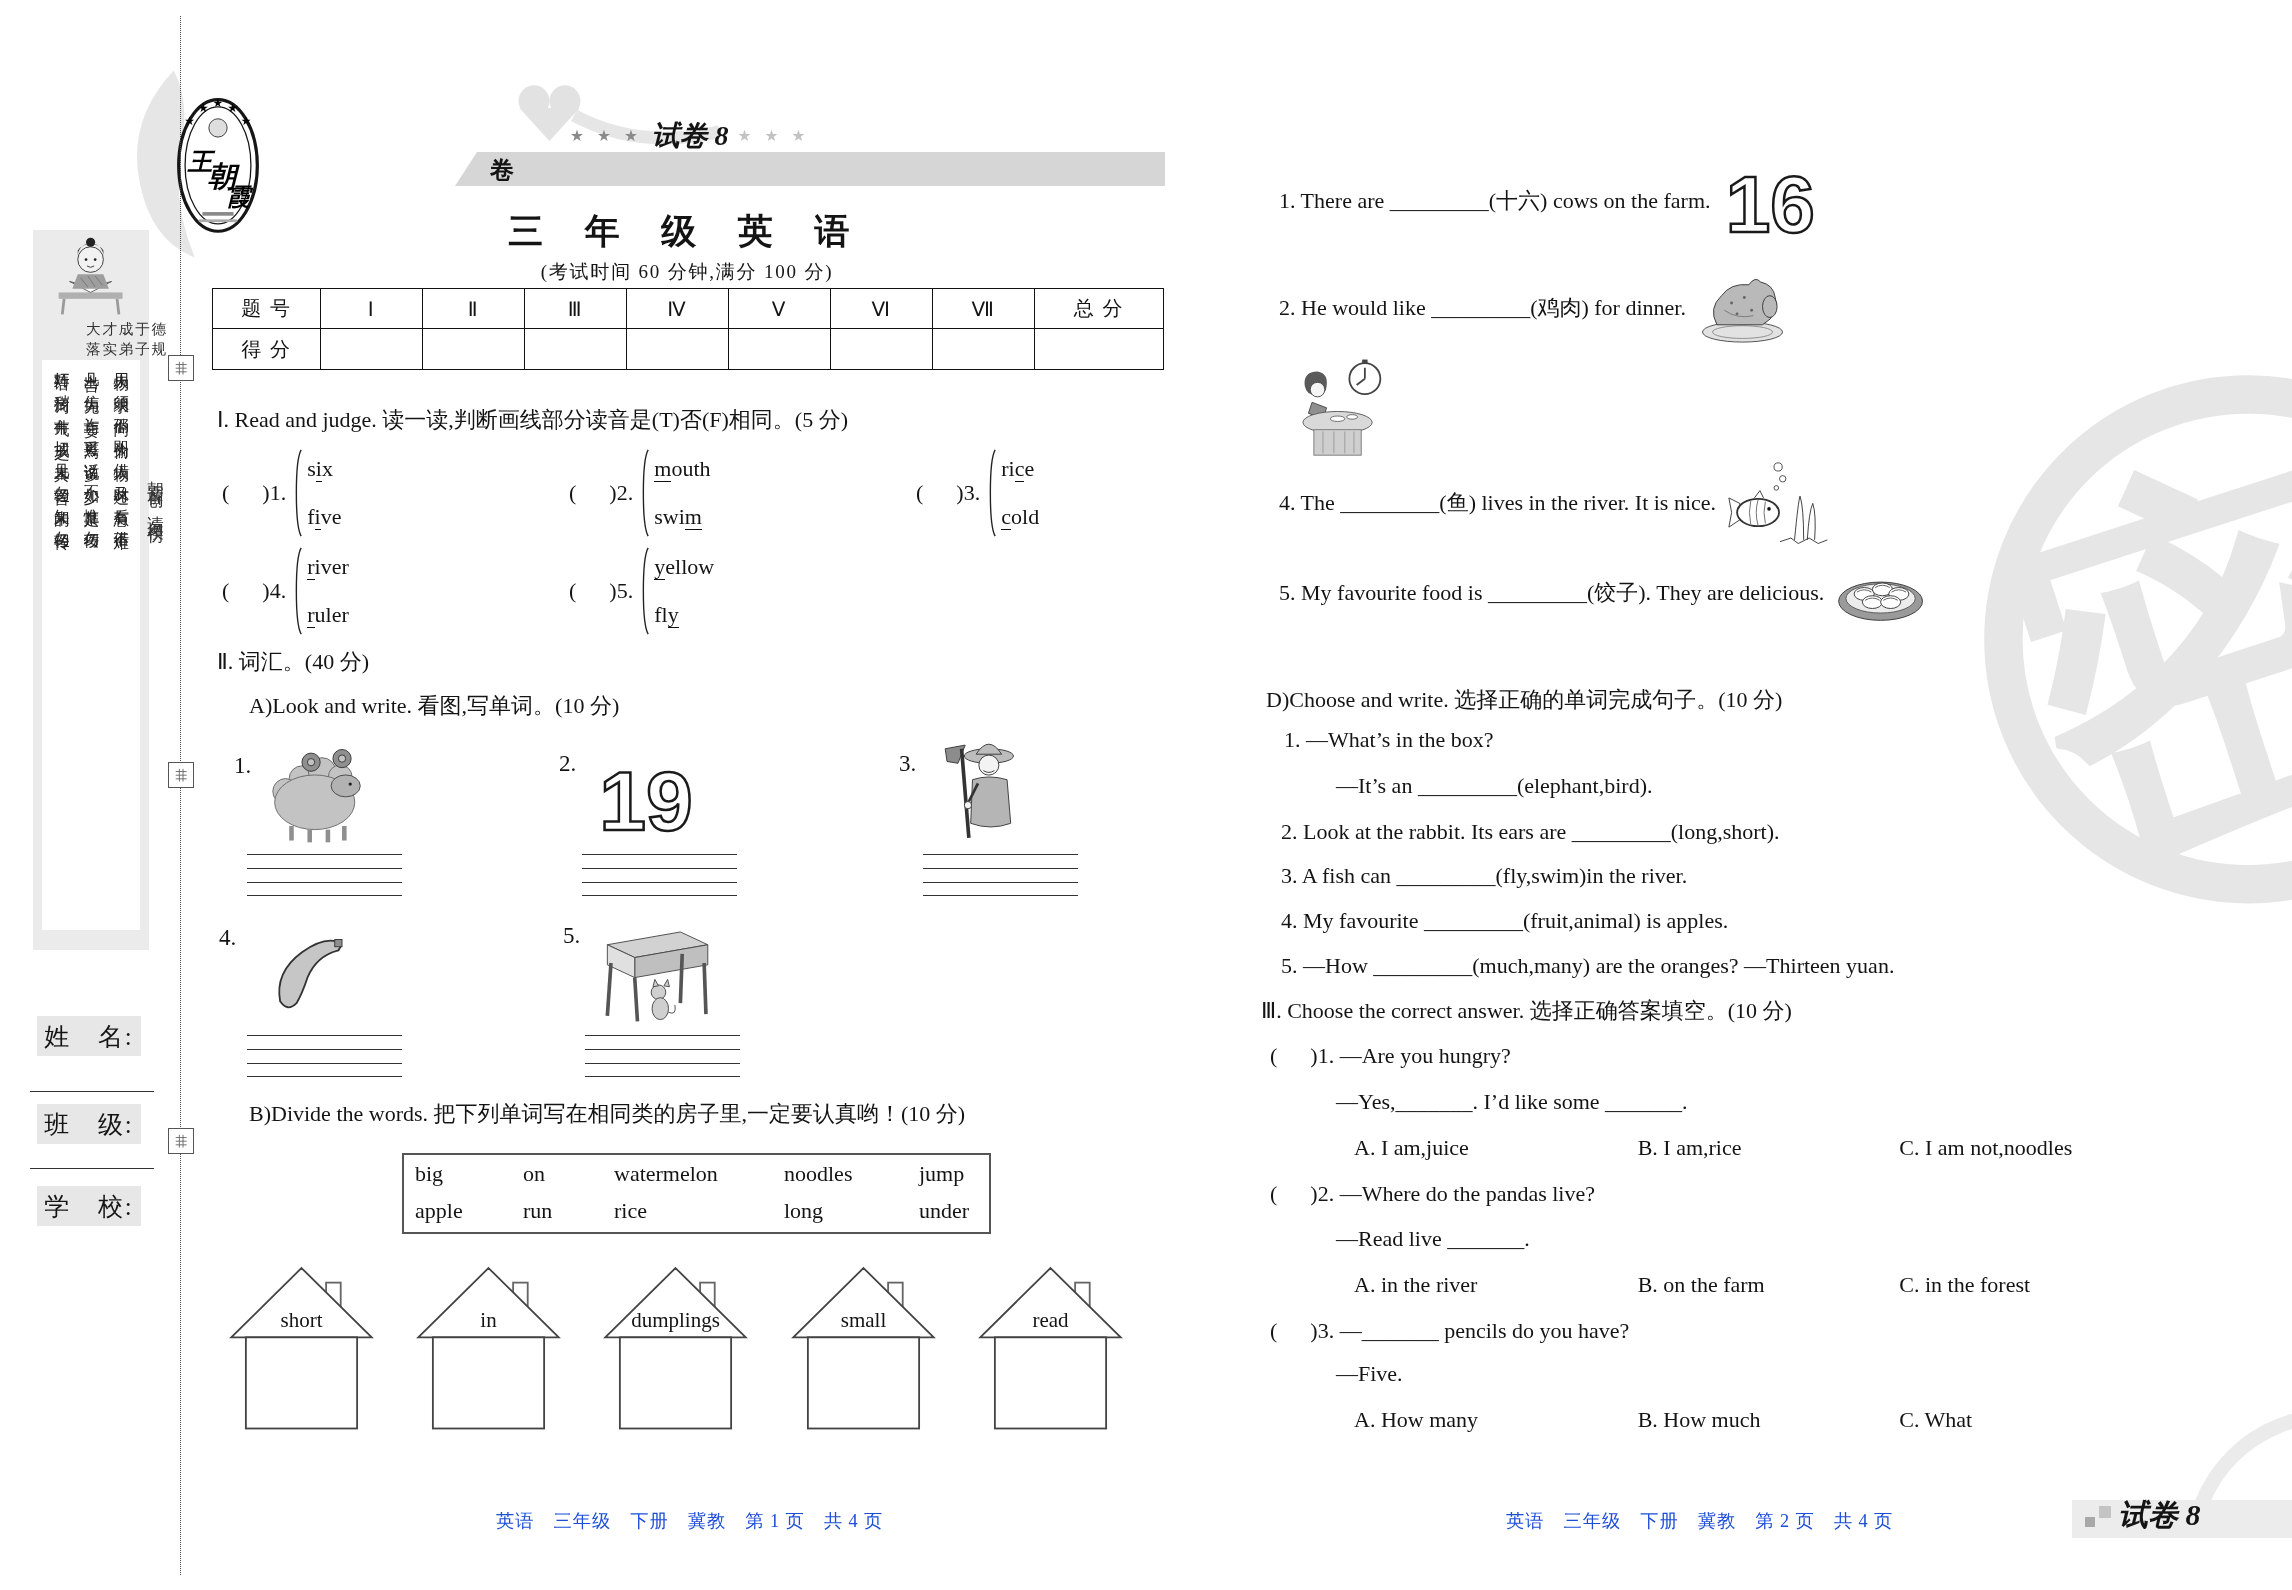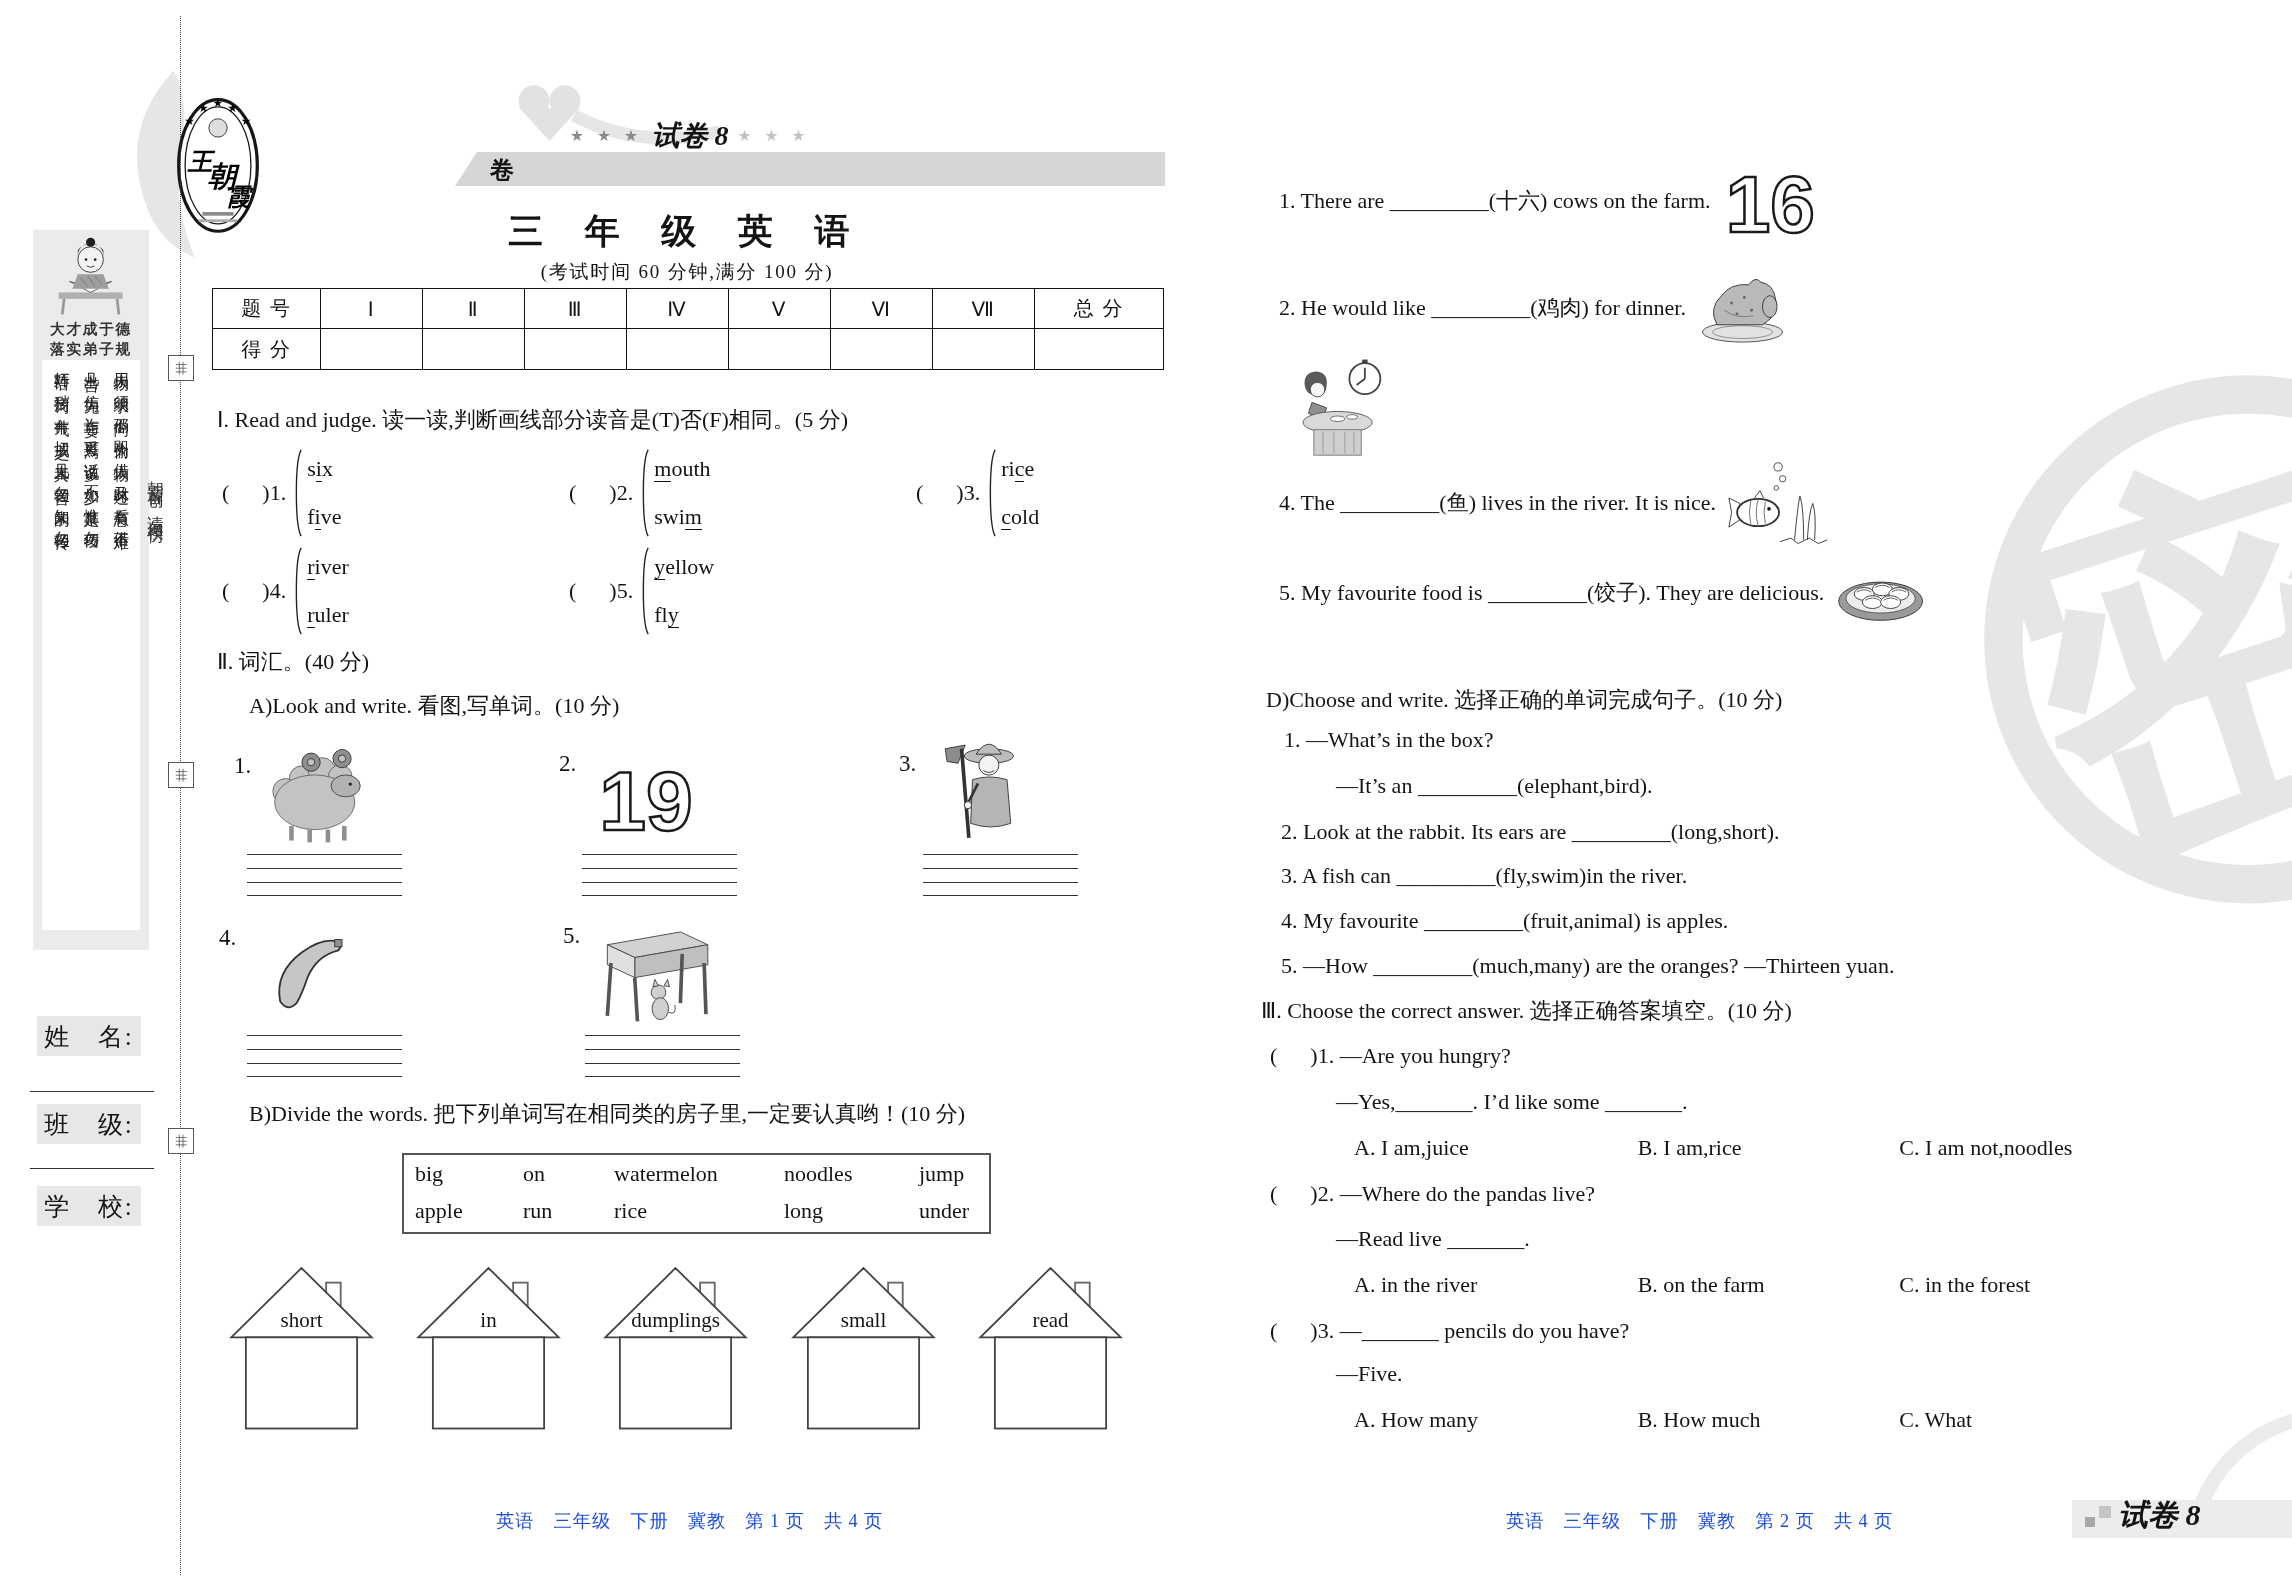--- a/index.html
+++ b/index.html
@@ -44,21 +44,21 @@
   .house-label{width:155px;text-align:center;font-size:21px;}
   
   .rline{font-size:22px;white-space:pre;}
   .citem{display:flex;align-items:center;}
   .citem .rline{white-space:normal;}
   .cimg{margin-left:11px;flex:none;}
   .optrow span{display:inline-block;font-size:22px;margin-left:18px;}
   .optA{width:262px;} .optB{width:240px;}
   
   #side-panel{left:33px;top:230px;width:116px;height:720px;background:#ebebeb;}
-  .motto{left:33px;width:116px;text-align:center;font-size:14.6px;font-weight:bold;color:#333;letter-spacing:1.8px;}
+  .motto{left:33px;width:116px;text-align:center;font-size:14.6px;font-weight:normal;color:#333;letter-spacing:1.8px;padding-left:36px;}
   #verse-box{left:42px;top:360px;width:98px;height:570px;background:#fff;display:flex;
     flex-direction:row;justify-content:space-evenly;}
   .vcol{writing-mode:vertical-rl;text-orientation:upright;font-size:15.5px;letter-spacing:1.8px;color:#222;}
   .idlabel{background:#e7e7e7;font-size:25px;letter-spacing:1.8px;padding:3.7px 7.3px;}
   .idline{width:124px;border-top:1.8px solid #333;height:0;}
   #binding-line{left:180px;top:16.4px;height:1559px;border-left:1.8px dotted #4a4a4a;width:0;}
   #binding-text{left:144px;top:468px;writing-mode:vertical-rl;text-orientation:upright;
     font-size:16.4px;color:#333;letter-spacing:3.7px;}
   .stamp{width:24px;height:24px;background:#fff;border:1.2px solid #555;display:flex;
     align-items:center;justify-content:center;}

